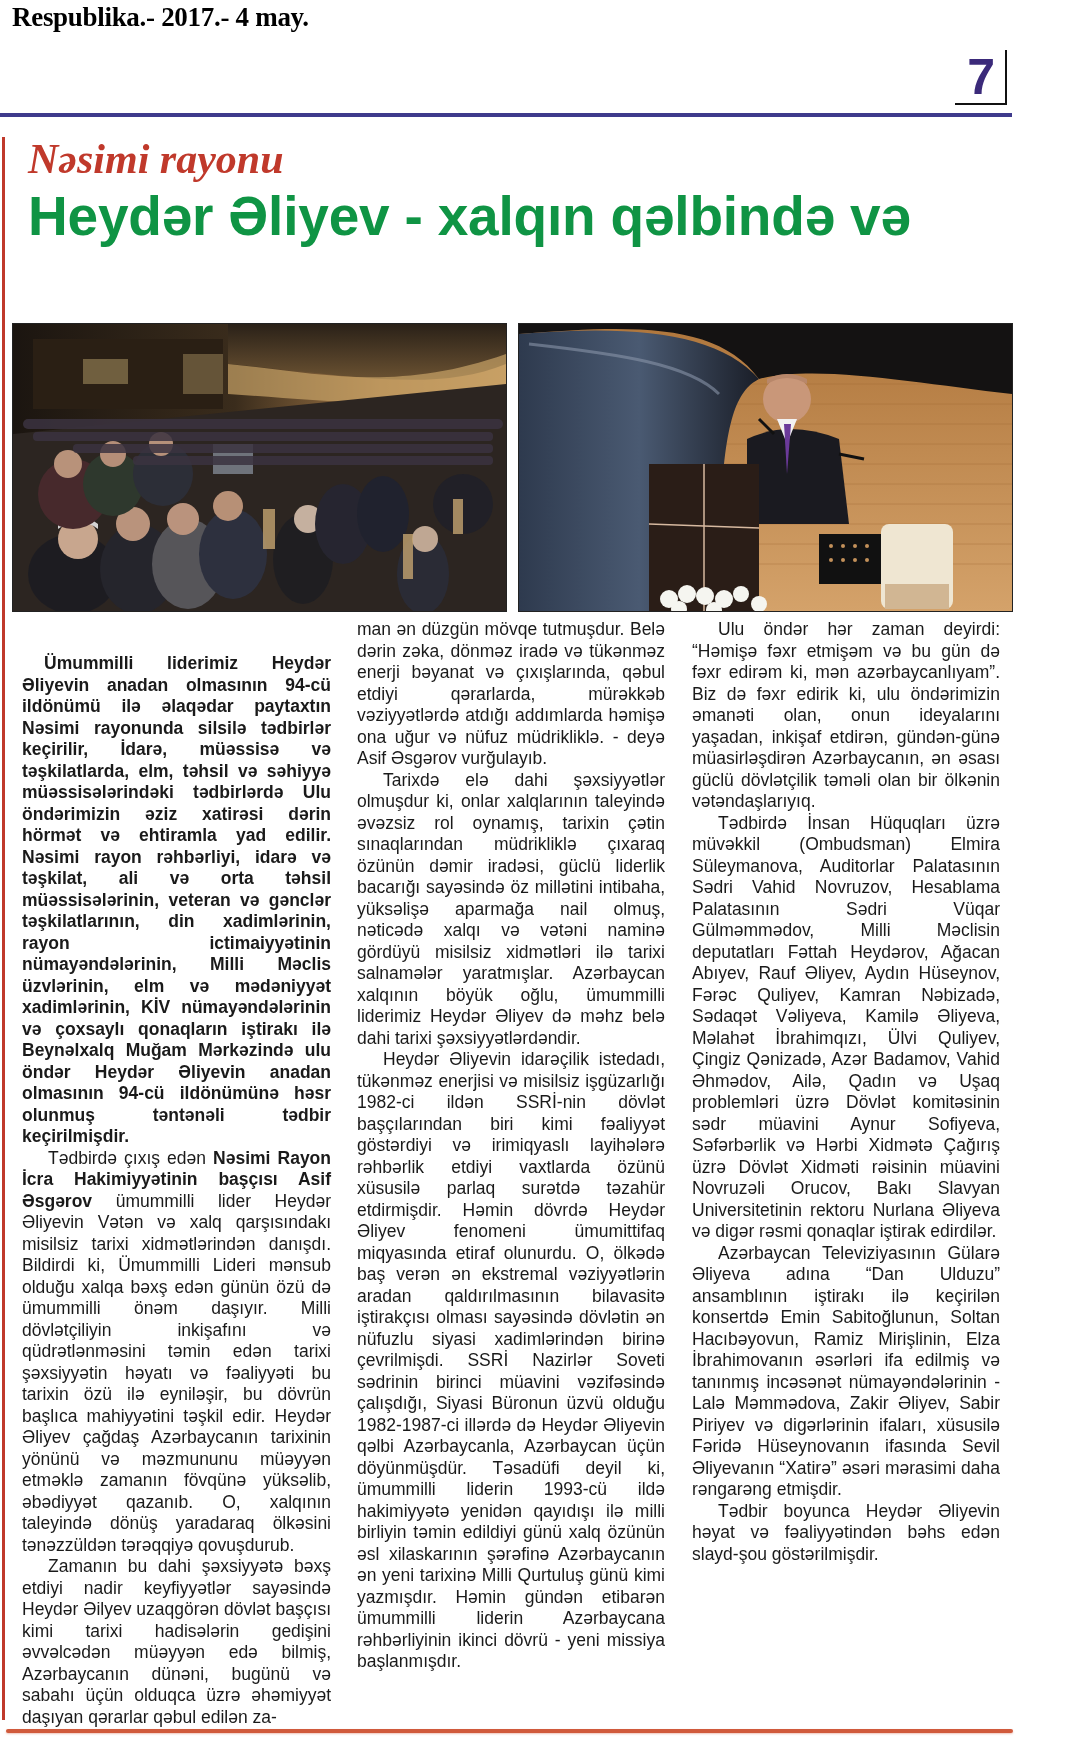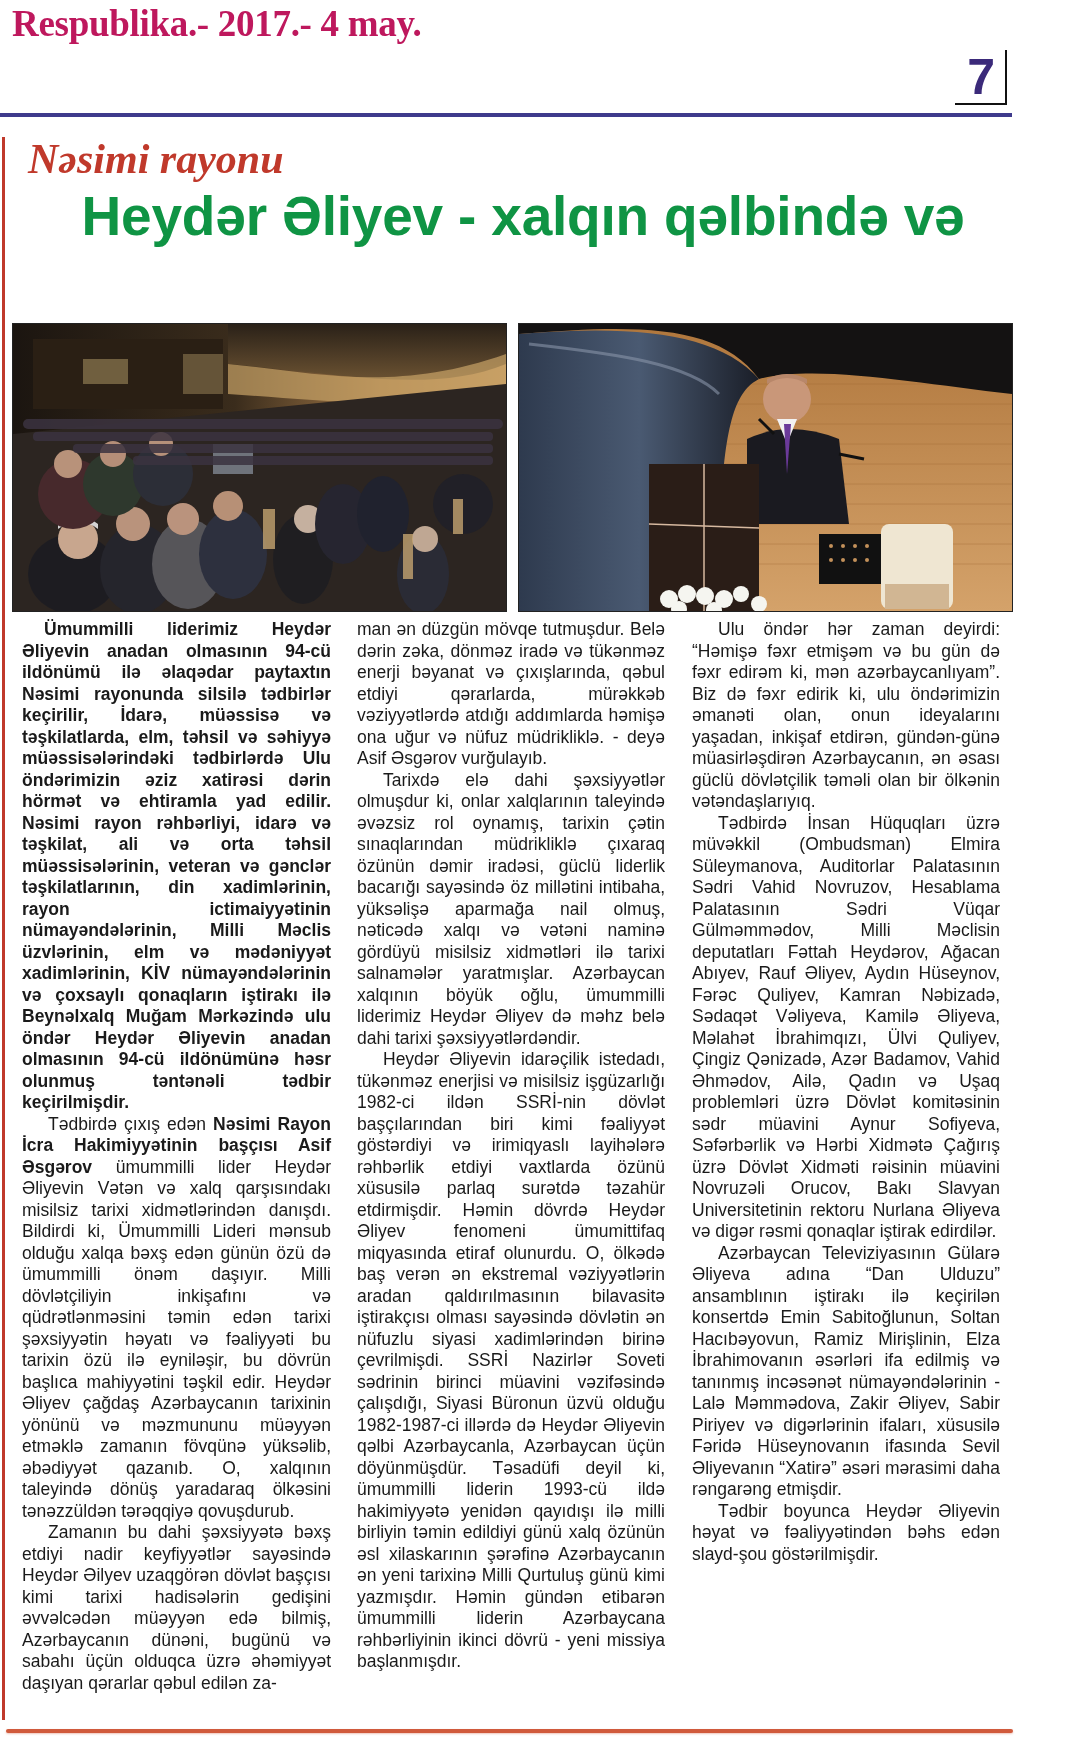--- a/index.html
+++ b/index.html
@@ -1,40 +1,40 @@
 <!DOCTYPE html>
 <html><head>
 <meta charset="utf-8">
 <style>
   html, body { margin: 0; padding: 0; background: #ffffff; }
   body { width: 1075px; height: 1753px; position: relative; overflow: hidden; font-family: "Liberation Sans", sans-serif; color: #1a1a1a; }
 
-  .source-line { position: absolute; left: 12px; top: 2px; font-family: "Liberation Serif", serif; font-weight: bold; font-size: 37px; color: #be185d; letter-spacing: -0.3px; }
+  .source-line { position: absolute; left: 12px; top: 2px; font-family: "Liberation Serif", serif; font-weight: bold; font-size: 27px; color: #000000; letter-spacing: -0.3px; }
 
   .page-num-box { position: absolute; left: 955px; top: 50px; width: 50px; height: 53px; border-right: 2px solid #111; border-bottom: 2px solid #111; }
   .page-num { position: absolute; right: 10px; top: -2px; font-family: "Liberation Sans", sans-serif; font-weight: bold; font-size: 50px; color: #3b2a7a; line-height: 58px; }
 
   .top-rule { position: absolute; left: 0; top: 113px; width: 1012px; height: 4px; background: #3e3a8c; }
 
   .red-frame-left { position: absolute; left: 2px; top: 137px; width: 3px; height: 1583px; background: #c0392b; }
   .bottom-rule { position: absolute; left: 6px; top: 1729px; width: 1007px; height: 4px; background: #d05a3c; border-radius: 2px; box-shadow: 0 1px 2px rgba(208,90,60,0.35); }
 
   .rubric { position: absolute; left: 28px; top: 135px; font-family: "Liberation Serif", serif; font-style: italic; font-weight: bold; font-size: 42px; color: #c0392b; }
 
-  .headline { position: absolute; left: 28px; top: 183px; width: 990px; font-family: "Liberation Sans", sans-serif; font-weight: bold; font-size: 55px; line-height: 66px; color: #0f9444; letter-spacing: -0.2px; text-align: center; }
+  .headline { position: absolute; left: 28px; top: 183px; width: 990px; font-family: "Liberation Sans", sans-serif; font-weight: bold; font-size: 55px; line-height: 66px; color: #0f9444; letter-spacing: -0.2px; }
 
   .photo { position: absolute; top: 323px; height: 287px; overflow: hidden; border: 1px solid #222; }
   .photo-left { left: 12px; width: 493px; }
   .photo-right { left: 518px; width: 493px; }
 
   .columns { position: absolute; top: 619px; left: 0; width: 1075px; }
   .col { position: absolute; top: 0; font-size: 17.5px; line-height: 21.5px; text-align: justify; hyphens: manual; }
   .col p { margin: 0; text-indent: 26px; }
   .col p.no-indent { text-indent: 0; }
-  .col-1 { left: 22px; width: 309px; }
+  .col-1 { left: 22px; width: 309px; margin-top: 34px; }
   .col-1 .lead { font-weight: bold; padding-left: 48px; text-indent: 22px; }
   .col-2 { left: 357px; width: 308px; }
   .col-3 { left: 692px; width: 308px; }
   b.bold { font-weight: bold; }
 
   .signature { text-align: right; font-family: "Liberation Serif", serif; font-weight: bold; font-size: 18px; line-height: 22px; margin-top: 2px; letter-spacing: 0.3px; }
 </style>
 </head>
 <body>
 

